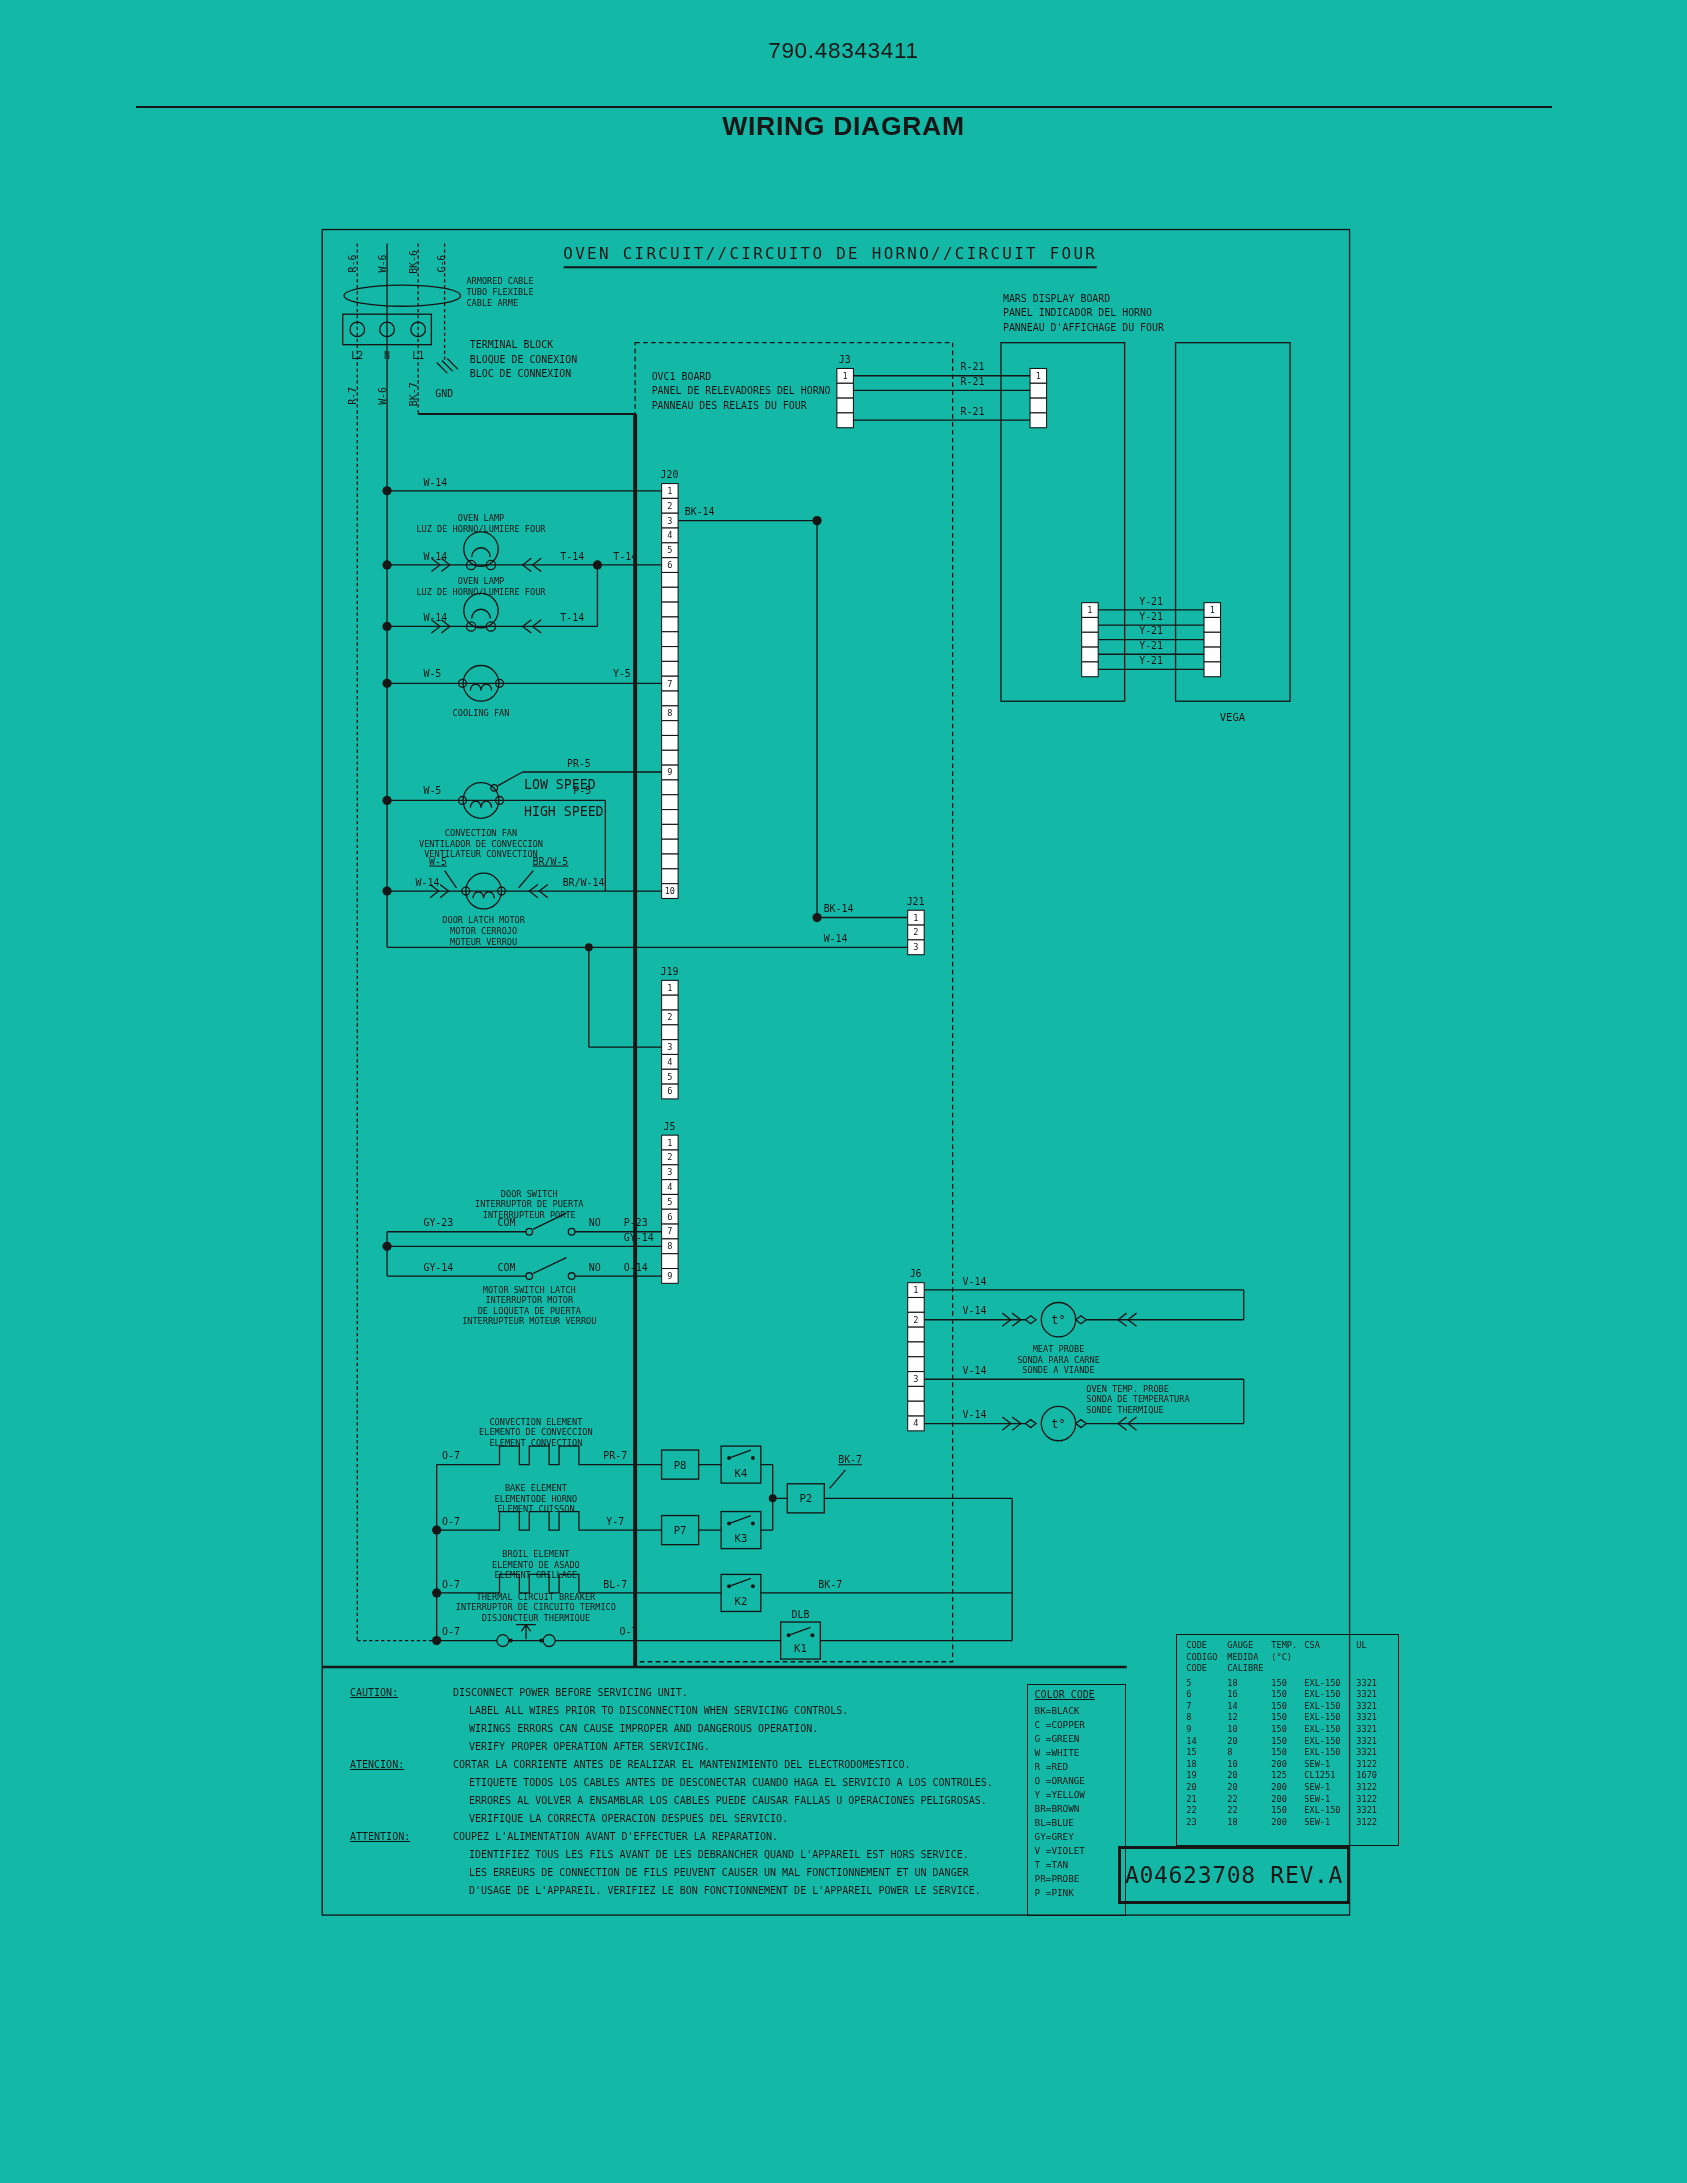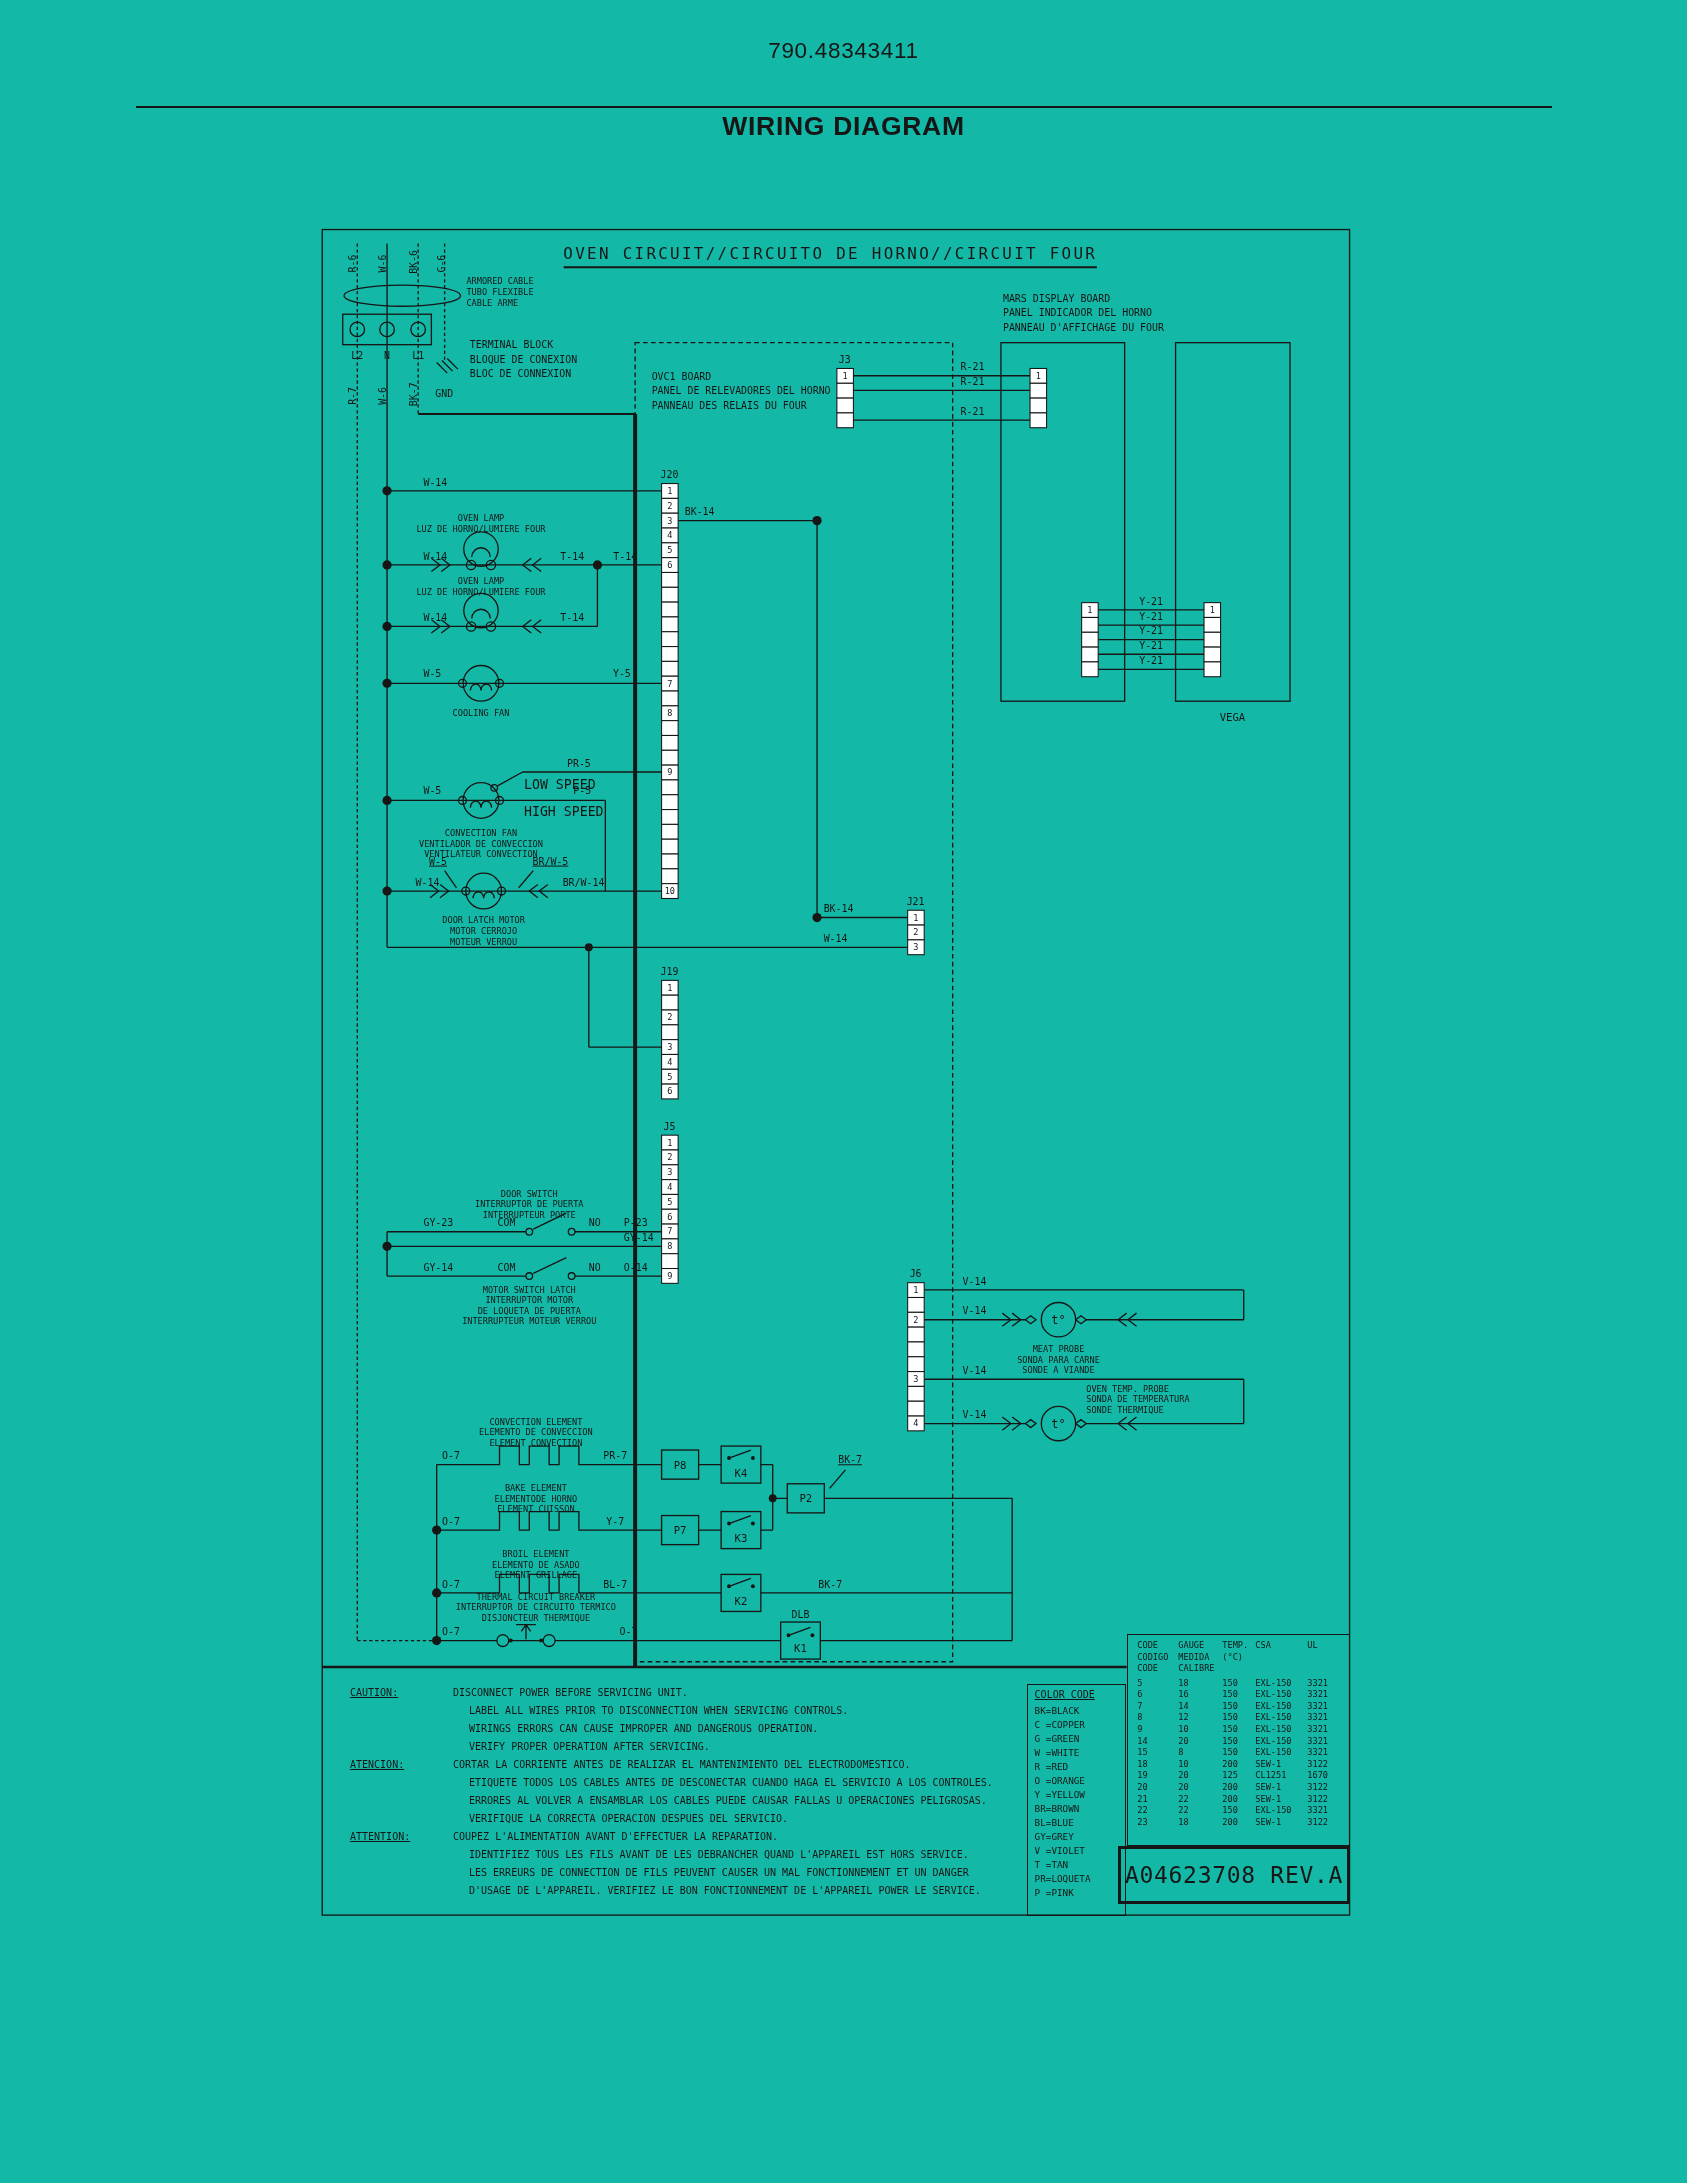--- a/index.html
+++ b/index.html
@@ -17,21 +17,21 @@
   .b4{stroke-width:4px;}
   .heavy{stroke-width:6px;}
   .dot{fill:#161616;stroke:none;}
   .wh{fill:#ffffff;}
   #caution{top:1684px;left:350px;width:691px;font-size:10px;line-height:18px;white-space:nowrap;}
   #caution .clabel{display:inline-block;width:103px;text-decoration:underline;}
   #caution .cont{margin-left:119px;}
   #colorbox{top:1684px;left:1027px;width:99px;height:232px;border:1.3px solid #161616;box-sizing:border-box;padding:4px 6.6px;font-size:9.3px;}
   #colorbox .cctitle{text-decoration:underline;margin-bottom:4px;font-size:10px;}
   #colorbox .ccentry{white-space:pre;line-height:14px;}
-  #gaugebox{top:1634px;left:1127px;width:223px;height:212px;border:1.3px solid #161616;box-sizing:border-box;padding:5.3px 0 0 9.3px;font-size:8.6px;}
+  #gaugebox{top:1634px;left:1176px;width:223px;height:212px;border:1.3px solid #161616;box-sizing:border-box;padding:5.3px 0 0 9.3px;font-size:8.6px;}
   .grow{white-space:nowrap;line-height:11.6px;}
   .grow span{display:inline-block;}
   .c0{width:41px;}.c1{width:44px;}.c2{width:33px;}.c3{width:52px;}.c4{width:29px;}
   #gauge-head{margin-bottom:2.6px;}
   #revbox{top:1846px;left:1118px;width:232px;height:58px;border:3.3px solid #161616;box-sizing:border-box;display:flex;align-items:center;justify-content:center;font-size:23px;letter-spacing:0.7px;}
 </style>
 </head>
 <body>
 
 <div id="page">
@@ -522,21 +522,21 @@
         <div class="ccentry">G =GREEN</div>
         <div class="ccentry">W =WHITE</div>
         <div class="ccentry">R =RED</div>
         <div class="ccentry">O =ORANGE</div>
         <div class="ccentry">Y =YELLOW</div>
         <div class="ccentry">BR=BROWN</div>
         <div class="ccentry">BL=BLUE</div>
         <div class="ccentry">GY=GREY</div>
         <div class="ccentry">V =VIOLET</div>
         <div class="ccentry">T =TAN</div>
-        <div class="ccentry">PR=LOQUETA</div>
+        <div class="ccentry">PR=PROBE</div>
         <div class="ccentry">P =PINK</div>
       </div>
   </div>
 
   <div id="gaugebox" class="abs">
     <div id="gauge-head">
         <div class="grow"><span class="c0">CODE</span><span class="c1">GAUGE</span><span class="c2">TEMP.</span><span class="c3">CSA</span><span class="c4">UL</span></div>
         <div class="grow"><span class="c0">CODIGO</span><span class="c1">MEDIDA</span><span class="c2">(°C)</span><span class="c3"></span><span class="c4"></span></div>
         <div class="grow"><span class="c0">CODE</span><span class="c1">CALIBRE</span><span class="c2"></span><span class="c3"></span><span class="c4"></span></div>
       </div>

